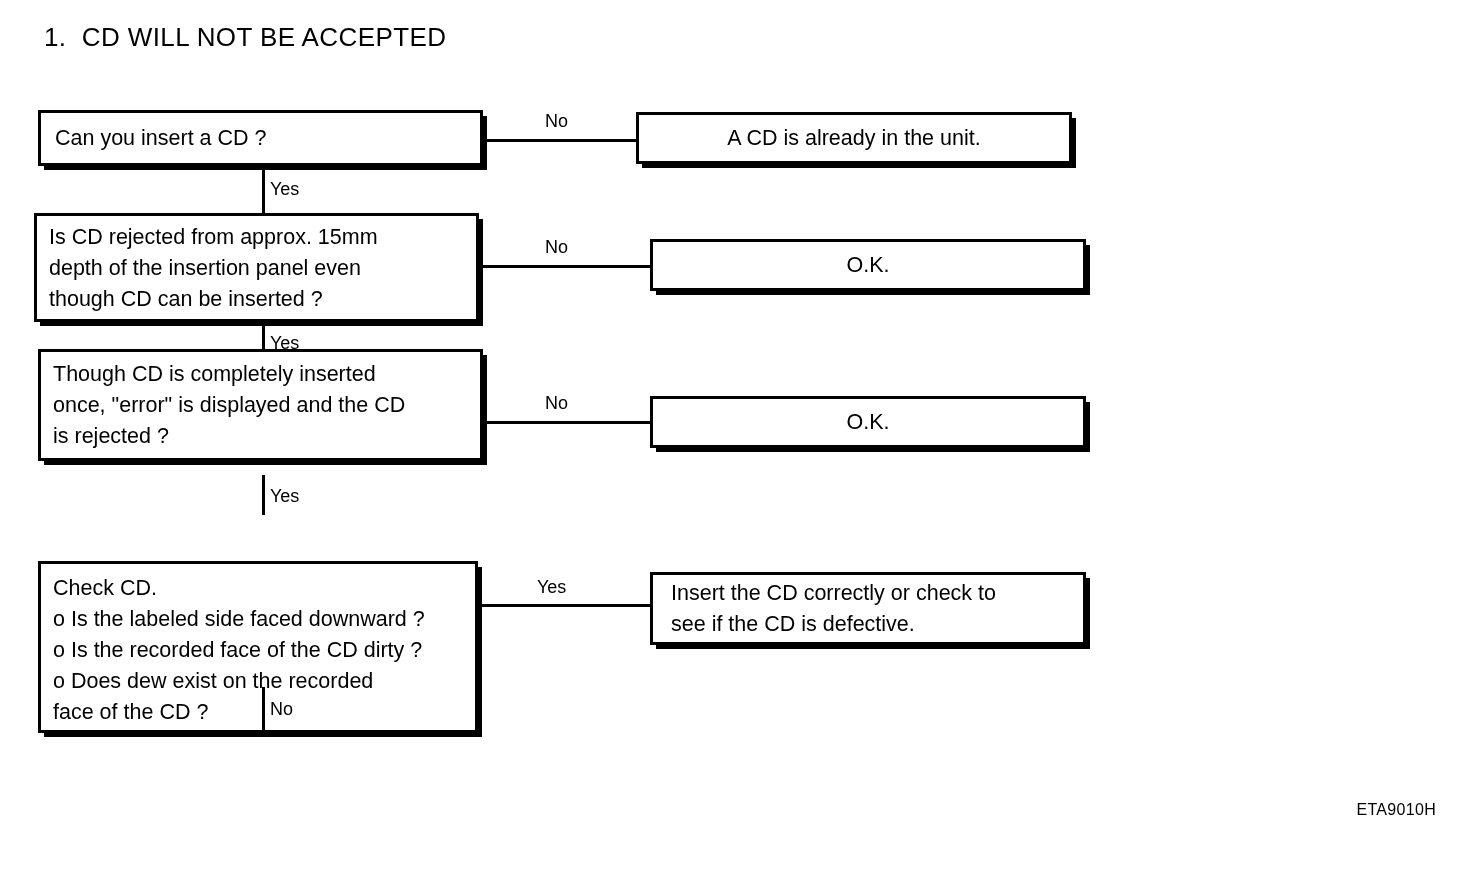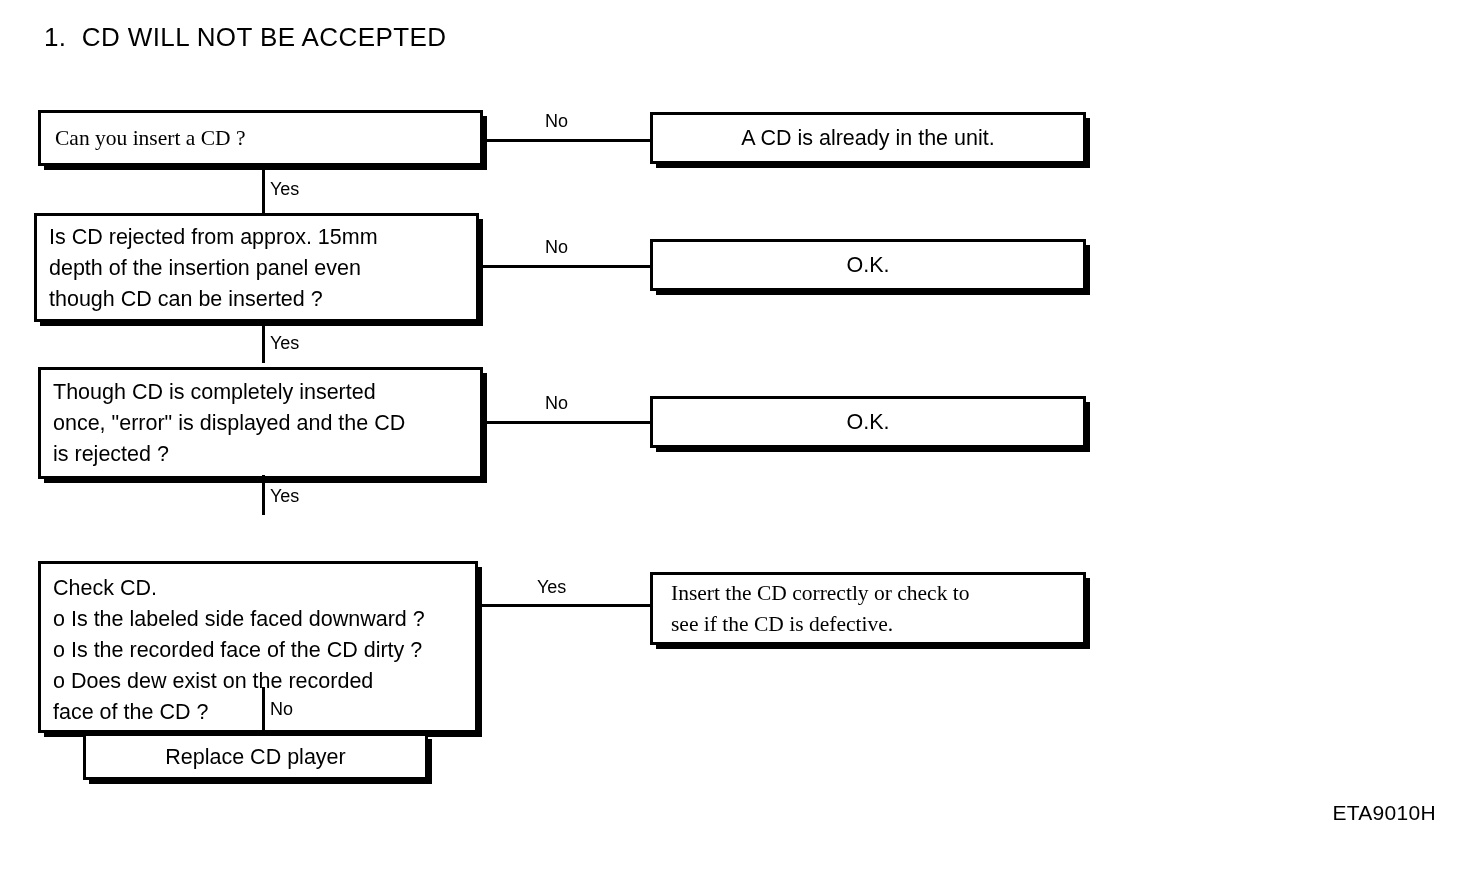--- a/index.html
+++ b/index.html
@@ -75,40 +75,40 @@
     font-size: 18px;
     line-height: 24px;
     white-space: pre;
   }
 
   
   .footer-code {
     position: absolute;
     right: 36px;
     top: 801px;
-    font-size: 21px;
+    font-size: 16px;
     letter-spacing: 0.3px;
     white-space: pre;
   }
 </style>
 </head>
 <body>
 
 <div id="page">
 
   <div class="page-title">1.  CD WILL NOT BE ACCEPTED</div>
 
   <div class="node center" style="left:38px; top:110px; width:445px; height:56px;">
-    <div class="node-text" style="text-align:left; left:14px;font-family:Liberation Serif, serif;">Can you insert a CD ?</div>
+    <div class="node-text" style="text-align:left; left:14px;">Can you insert a CD ?</div>
   </div>
 
   <div class="hline" style="left:483px; top:139px; width:167px;"></div>
   <div class="edge-label" style="left:545px; top:109px;">No</div>
 
-  <div class="node center" style="left:650px; top:112px; width:436px; height:52px;">
+  <div class="node center" style="left:636px; top:112px; width:436px; height:52px;">
     <div class="node-text">A CD is already in the unit.</div>
   </div>
 
   <div class="vline" style="left:262px; top:166px; height:47px;"></div>
   <div class="edge-label" style="left:270px; top:177px;">Yes</div>
 
   <div class="node" style="left:34px; top:213px; width:445px; height:109px;">
     <div class="node-text">Is CD rejected from approx. 15mm
 depth of the insertion panel even
 though CD can be inserted ?</div>
@@ -117,21 +117,21 @@
   <div class="hline" style="left:483px; top:265px; width:167px;"></div>
   <div class="edge-label" style="left:545px; top:235px;">No</div>
 
   <div class="node center" style="left:650px; top:239px; width:436px; height:52px;">
     <div class="node-text">O.K.</div>
   </div>
 
   <div class="vline" style="left:262px; top:322px; height:41px;"></div>
   <div class="edge-label" style="left:270px; top:331px;">Yes</div>
 
-  <div class="node" style="left:38px; top:367px; width:445px; height:112px;">
+  <div class="node" style="left:38px; top:349px; width:445px; height:112px;">
     <div class="node-text">Though CD is completely inserted
 once, "error" is displayed and the CD
 is rejected ?</div>
   </div>
 
   <div class="hline" style="left:483px; top:421px; width:167px;"></div>
   <div class="edge-label" style="left:545px; top:391px;">No</div>
 
   <div class="node center" style="left:650px; top:396px; width:436px; height:52px;">
     <div class="node-text">O.K.</div>
@@ -145,26 +145,23 @@
 o Is the labeled side faced downward ?
 o Is the recorded face of the CD dirty ?
 o Does dew exist on the recorded
     face of the CD ?</div>
   </div>
 
   <div class="hline" style="left:478px; top:604px; width:172px;"></div>
   <div class="edge-label" style="left:537px; top:575px;">Yes</div>
 
   <div class="node" style="left:650px; top:572px; width:436px; height:73px;">
-    <div class="node-text" style="left:18px;font-family:Liberation Serif, serif;">Insert the CD correctly or check to
+    <div class="node-text" style="left:18px;">Insert the CD correctly or check to
 see if the CD is defective.</div>
   </div>
 
   <div class="vline" style="left:262px; top:687px; height:46px;"></div>
   <div class="edge-label" style="left:270px; top:697px;">No</div>
 
-  <div class="node center" style="left:83px; top:733px; width:345px; height:47px;">
-    <div class="node-text">Replace CD player</div>
-  </div>
 
   <div class="footer-code">ETA9010H</div>
 
 </div>
 
 </body></html>

